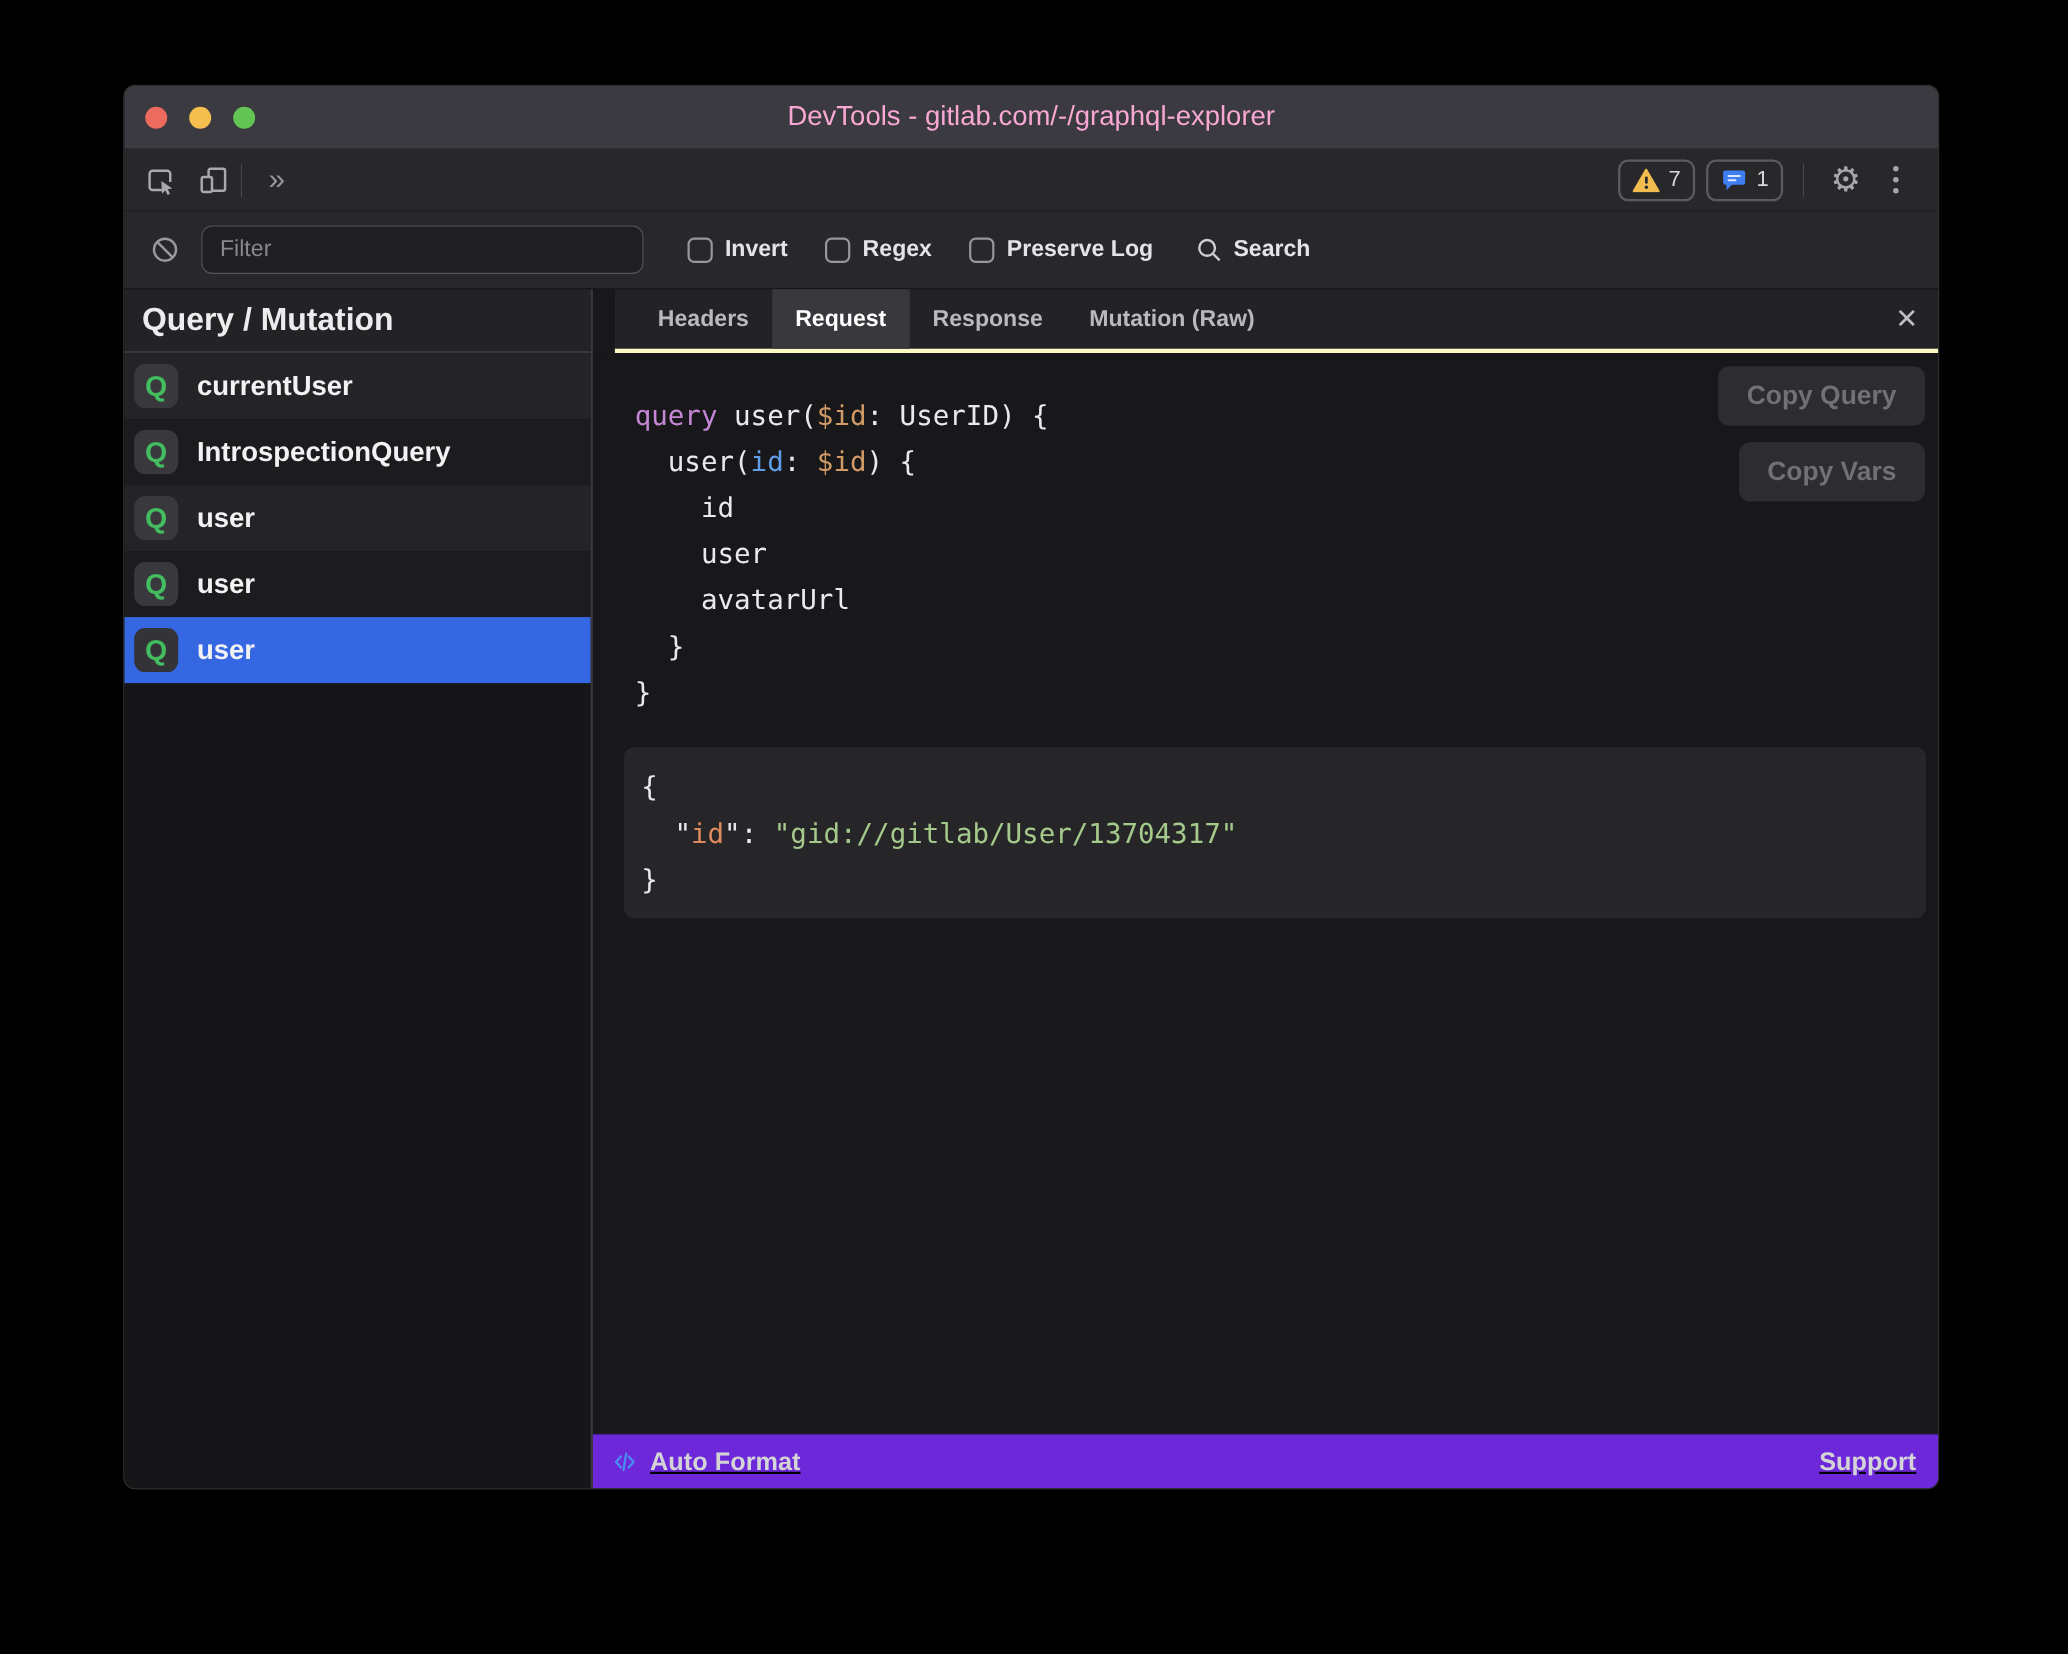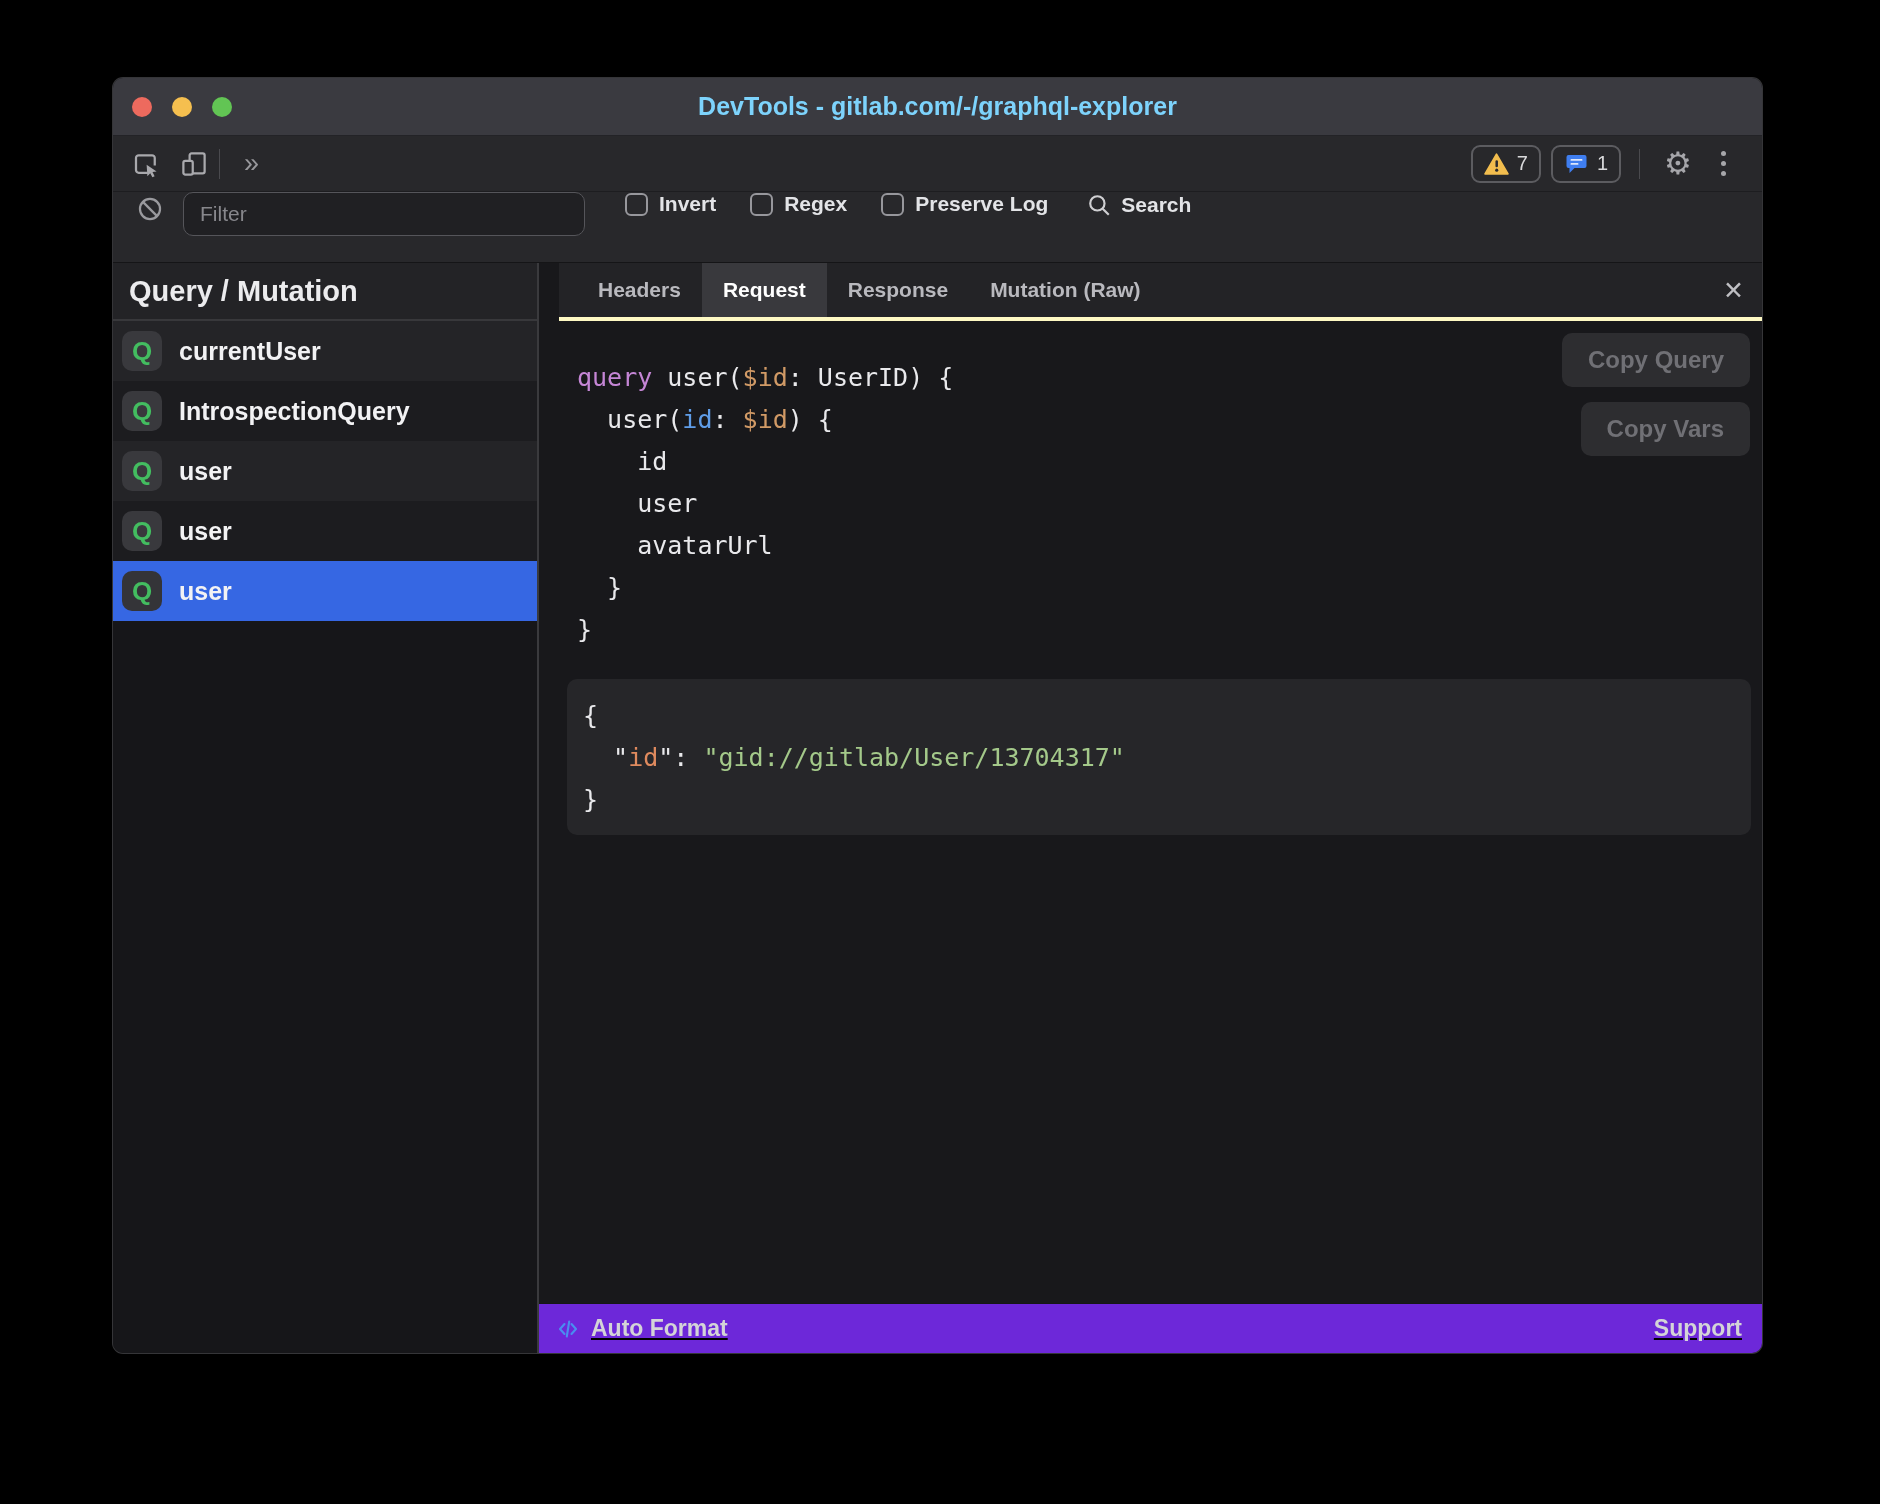--- a/index.html
+++ b/index.html
@@ -8,41 +8,41 @@
   .window{position:absolute;left:112px;top:77px;width:1651px;height:1277px;
           background:#18181b;border:1px solid rgba(255,255,255,.13);border-radius:11px;
           display:flex;flex-direction:column;overflow:hidden;box-sizing:border-box;
           box-shadow:0 24px 70px rgba(0,0,0,.7);}
   
   .titlebar{height:57px;flex:0 0 57px;background:#3a3a40;display:flex;align-items:center;
             border-bottom:1px solid #232327;position:relative;}
   .traffic{display:flex;gap:20px;padding-left:19px;width:120px;}
   .tl{width:20px;height:20px;border-radius:50%;display:block;}
   .tl.red{background:#ed6a5e;} .tl.yellow{background:#f5bf4f;} .tl.green{background:#62c554;}
-  .title{position:absolute;left:0;right:0;text-align:center;color:#7dd3fc;font-size:25px;font-weight:700;}
+  .title{position:absolute;left:0;right:0;text-align:center;color:#f9a8d4;font-size:25px;font-weight:400;}
   
   .tabbar{height:55px;flex:0 0 55px;background:#28282b;display:flex;align-items:stretch;
           border-bottom:1px solid #1d1d20;}
   .tb-left{display:flex;align-items:center;padding-left:16px;gap:14px;}
   .icon-btn{display:flex;align-items:center;justify-content:center;width:34px;height:34px;cursor:pointer;}
   .vdiv{width:1px;height:30px;background:#4a4a4e;align-self:center;margin:0 8px;}
   .tabs{display:flex;align-items:stretch;}
   .tab{display:flex;align-items:center;padding:0 18px;font-size:20px;color:#b4b8be;cursor:pointer;white-space:nowrap;}
   .tab.selected{background:#000;color:#fff;padding:0 26px;}
   .chev{display:flex;align-items:center;color:#97979b;font-size:27px;padding:0 16px;cursor:pointer;}
   .tb-spacer{flex:1;}
   .tb-right{display:flex;align-items:center;gap:10px;padding-right:24px;}
   .badge{display:flex;align-items:center;gap:8px;border:2px solid #5c5c60;border-radius:9px;
          height:34px;padding:0 11px;cursor:pointer;}
   .badge .cnt{color:#d9d9db;font-size:20px;}
   .gear{font-size:31px;color:#a6a6aa;width:40px;}
   .kebab{display:flex;flex-direction:column;gap:5px;align-items:center;justify-content:center;width:30px;height:34px;cursor:pointer;}
   .kebab i{width:5px;height:5px;border-radius:50%;background:#a6a6aa;display:block;}
   
-  .filterbar{height:70px;flex:0 0 70px;background:#28282b;display:flex;align-items:flex-start;
+  .filterbar{height:70px;flex:0 0 70px;background:#28282b;display:flex;align-items:center;
              padding:0 20px;border-bottom:1px solid #151517;}
   .filter-input{margin-left:16px;width:368px;height:42px;background:#202023;border:1px solid #55555a;
                 border-radius:10px;color:#e8e8ea;font-size:21px;padding:0 16px;outline:none;
                 font-family:"Liberation Sans",sans-serif;}
   .filter-input::placeholder{color:#87878c;}
   .cbgroup{display:flex;align-items:center;gap:34px;margin-left:40px;}
   .cbitem{display:flex;align-items:center;gap:11px;cursor:pointer;}
   .cbbox{width:23px;height:23px;border:2.5px solid #97979c;border-radius:6px;background:transparent;box-sizing:border-box;}
   .cblabel{color:#e3e4e7;font-size:21px;font-weight:600;}
   .searchwrap{display:flex;align-items:center;gap:9px;margin-left:38px;cursor:pointer;}

